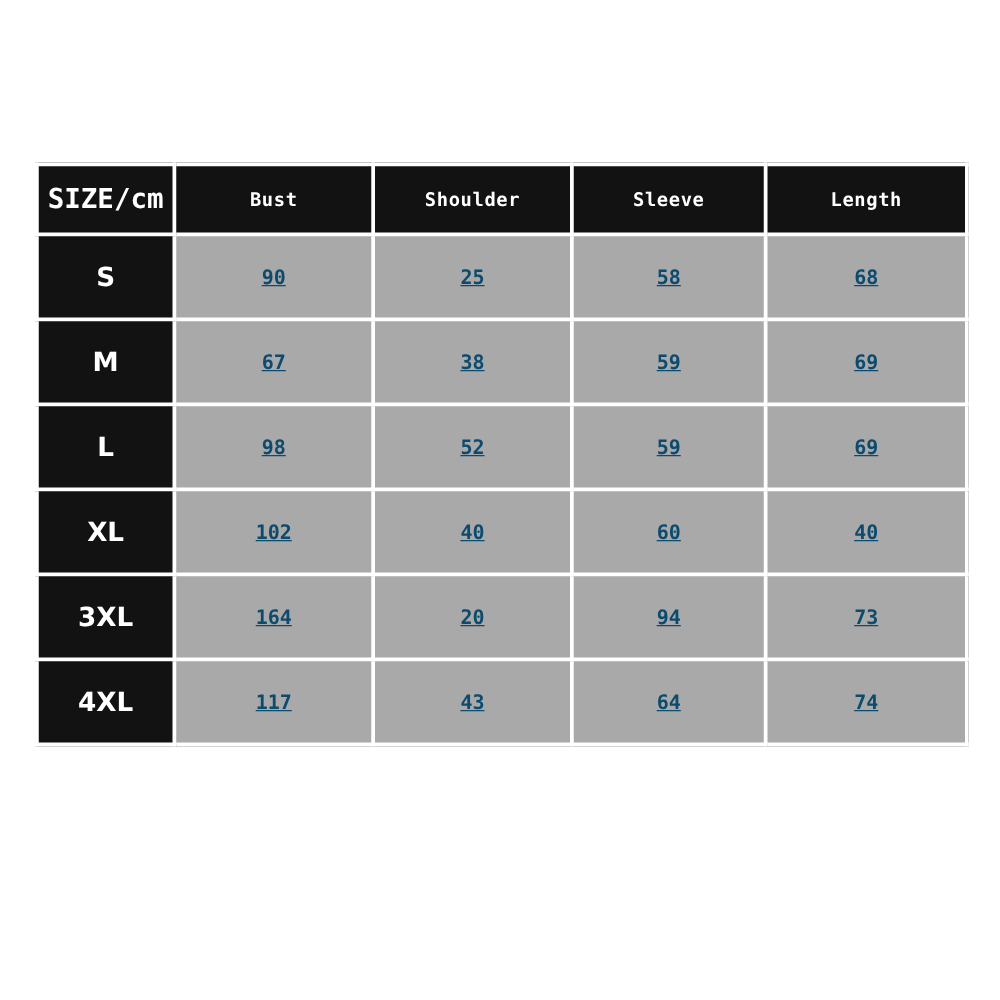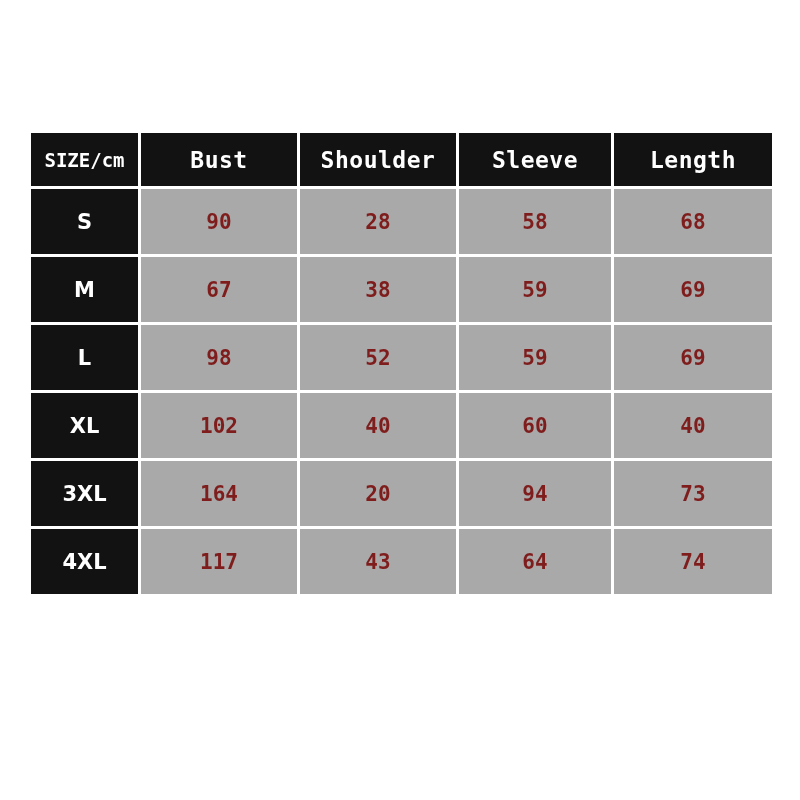--- a/index.html
+++ b/index.html
@@ -44,42 +44,43 @@
     vertical-align: middle;
     padding: 0;
     color: #000000;
     font-family: "DejaVu Sans Mono", monospace;
   }
   
   tr.head-row { height: 56px; }
   tr.head-row th {
     background: #121212;
     color: #ffffff;
-    font-size: 23px;
+    font-size: 15px;
     font-weight: bold;
     letter-spacing: 0.5px;
   }
   tr.head-row th.corner {
-    font-size: 19px;
+    font-size: 22px;
     letter-spacing: 0px;
   }
   
   tr.body-row { height: 68px; }
   tr.body-row th.size-cell {
     background: #121212;
     color: #ffffff;
     font-size: 21px;
     font-weight: bold;
     font-family: "DejaVu Sans", sans-serif;
   }
   tr.body-row td.val-cell {
     background: #a9a9a9;
-    color: #7f1d1d;
-    font-size: 21px;
+    color: #0c4a6e;
+    font-size: 16px;
     font-weight: bold;
+    text-decoration: underline;
   }
 </style>
 </head>
 <body>
 
 <div id="page">
   <div id="size-table-wrap">
     <table class="size-table">
       <colgroup>
         <col class="c0">
@@ -94,21 +95,21 @@
           <th>Bust</th>
           <th>Shoulder</th>
           <th>Sleeve</th>
           <th>Length</th>
         </tr>
       </thead>
       <tbody>
         <tr class="body-row">
           <th class="size-cell">S</th>
           <td class="val-cell">90</td>
-          <td class="val-cell">28</td>
+          <td class="val-cell">25</td>
           <td class="val-cell">58</td>
           <td class="val-cell">68</td>
         </tr>
         <tr class="body-row">
           <th class="size-cell">M</th>
           <td class="val-cell">67</td>
           <td class="val-cell">38</td>
           <td class="val-cell">59</td>
           <td class="val-cell">69</td>
         </tr>

